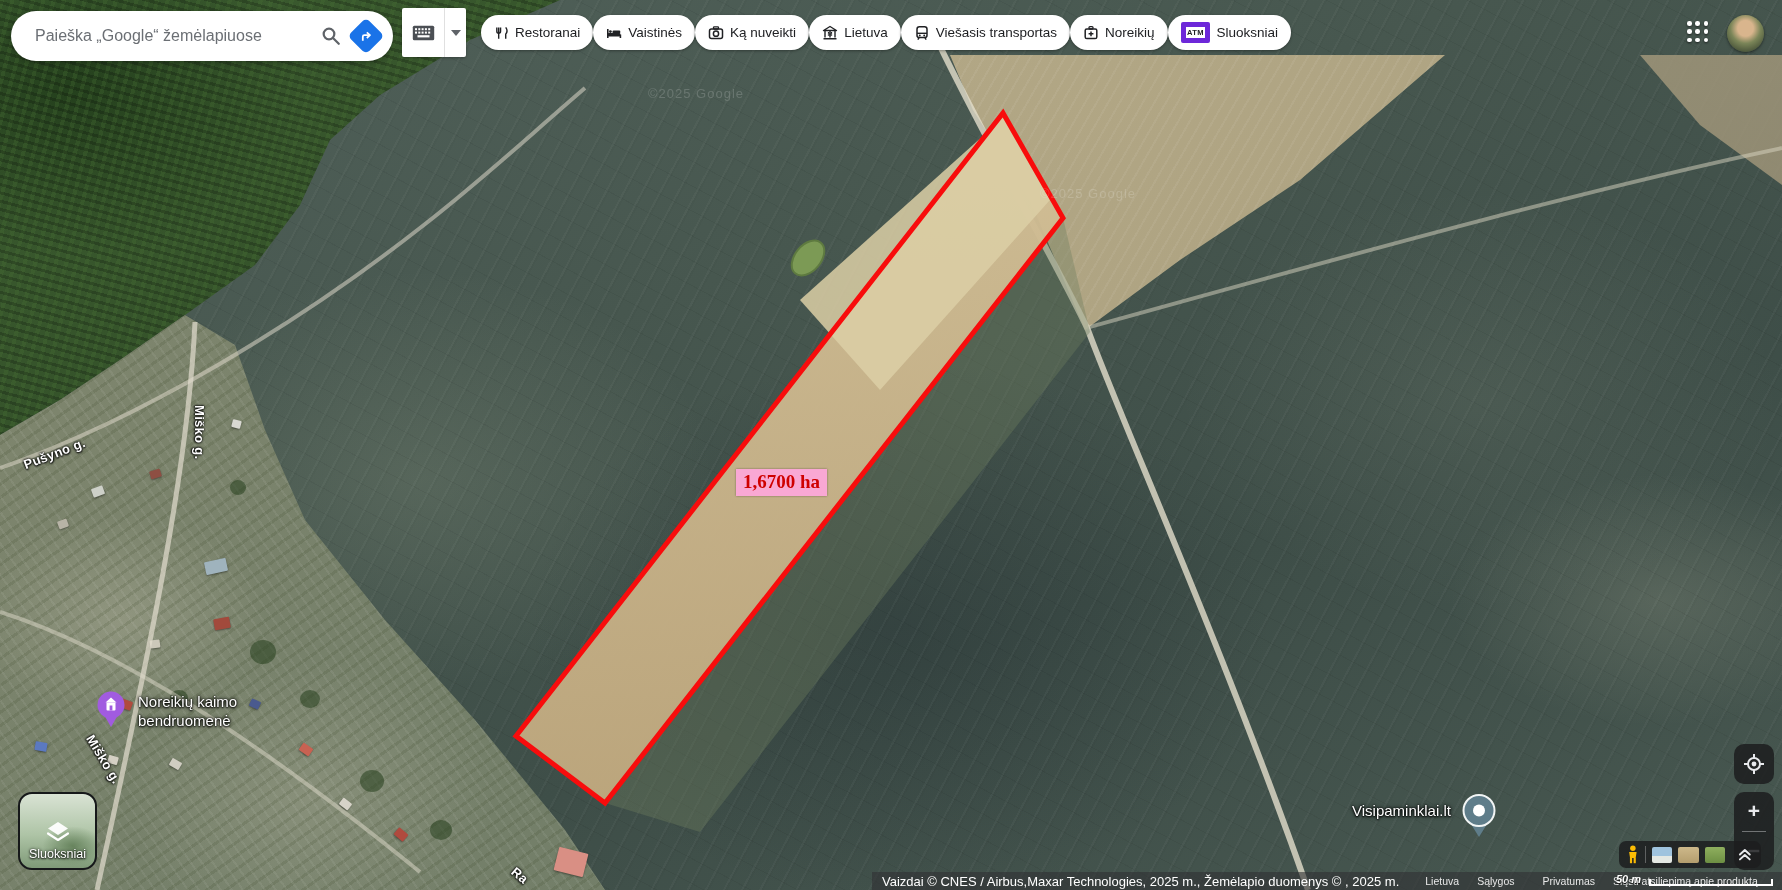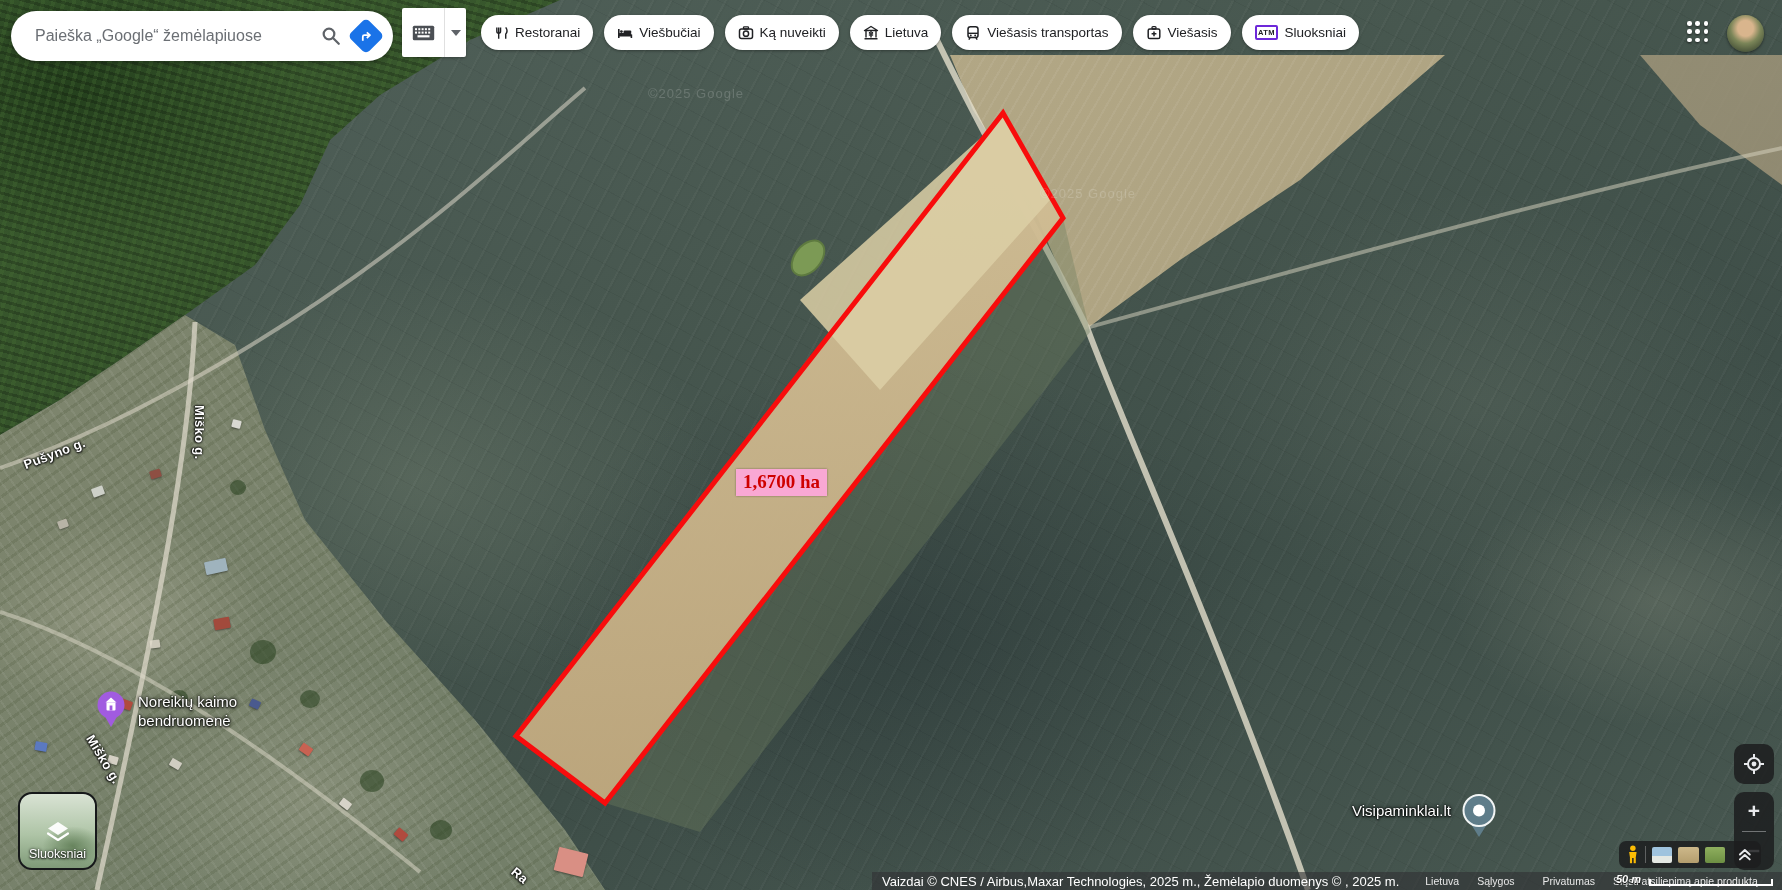--- a/index.html
+++ b/index.html
@@ -56,25 +56,25 @@
   .search-ph{flex:1;padding-left:24px;font-size:16px;color:#6b6f74;}
   .sb-ico{width:44px;display:flex;justify-content:center;align-items:center;cursor:pointer;}
   .dir-diamond{width:26px;height:26px;background:#1a73e8;border-radius:5px;transform:rotate(45deg);
     display:flex;align-items:center;justify-content:center;margin-right:14px;cursor:pointer;}
   .dir-diamond svg{transform:rotate(-45deg);}
   .kbd-btn{left:402px;top:8px;width:64px;height:49px;background:#fff;border-radius:2px;z-index:10;
     box-shadow:0 1px 3px rgba(0,0,0,0.3);display:flex;align-items:center;}
   .kbd-left{width:42px;height:100%;display:flex;align-items:center;justify-content:center;border-right:1px solid #e0e0e0;cursor:pointer;}
   .kbd-right{flex:1;display:flex;align-items:center;justify-content:center;cursor:pointer;}
   .caret-down{width:0;height:0;border-left:5px solid transparent;border-right:5px solid transparent;border-top:6px solid #5f6368;}
-  .chips{left:481px;top:15px;display:flex;gap:11px;z-index:10;text-align:center;}
+  .chips{left:481px;top:15px;display:flex;z-index:10;text-align:center;}
   .chip{height:35px;background:#fff;border-radius:18px;display:flex;align-items:center;gap:6px;
     padding:0 13px;box-shadow:0 1px 3px rgba(0,0,0,0.35);cursor:pointer;white-space:nowrap;}
   .chip-label{font-size:13.5px;font-weight:500;color:#202124;}
-  .atm-txt{font-size:7.5px;font-weight:800;color:#202124;letter-spacing:.4px;border:2px solid #6d28d9;border-radius:2px;padding:1px 1.5px;}
+  .atm-txt{font-size:7.5px;font-weight:800;color:#202124;letter-spacing:.4px;border:5px solid #6d28d9;border-radius:2px;padding:1px 1.5px;}
   .apps-grid{left:1687px;top:21px;width:22px;height:22px;display:grid;grid-template-columns:repeat(3,1fr);gap:3px;z-index:10;cursor:pointer;
     filter:drop-shadow(0 1px 1px rgba(0,0,0,.6));}
   .apps-grid i{width:4.5px;height:4.5px;border-radius:50%;background:#fff;}
   .avatar{left:1727px;top:15px;width:37px;height:37px;border-radius:50%;z-index:10;cursor:pointer;
     box-shadow:0 1px 3px rgba(0,0,0,.5);
     background:radial-gradient(circle at 50% 36%,#d9b58d 0 26%,#7b8558 50%,#49543a 80%,#323c28 100%);}
   
   .layers-card{left:18px;top:792px;width:79px;height:78px;border-radius:14px;z-index:10;cursor:pointer;
     border:2.5px solid #16181a;box-sizing:border-box;
     background:
@@ -246,21 +246,21 @@
       <span class="chip-label">Restoranai</span>
     </div>
     <div class="chip">
       <svg width="16" height="16" viewBox="0 0 16 16">
         <path d="M1.8 4v9" stroke="#202124" stroke-width="1.6"></path>
         <rect x="1.8" y="8" width="12.6" height="3.4" rx="1" fill="#202124"></rect>
         <circle cx="4.4" cy="6.6" r="1.4" fill="#202124"></circle>
         <rect x="6.4" y="5.6" width="8" height="2.6" rx="1.3" fill="#202124"></rect>
         <path d="M14.4 9.5v3.5" stroke="#202124" stroke-width="1.6"></path>
       </svg>
-      <span class="chip-label">Viešbučiai</span>
+      <span class="chip-label">Vaistinės</span>
     </div>
     <div class="chip">
       <svg width="16" height="16" viewBox="0 0 16 16">
         <rect x="1.5" y="4" width="13" height="9.5" rx="2" stroke="#202124" stroke-width="1.5" fill="none"></rect>
         <rect x="5.5" y="1.8" width="5" height="2.2" rx="0.8" stroke="#202124" stroke-width="1.3" fill="none"></rect>
         <circle cx="8" cy="8.7" r="2.6" stroke="#202124" stroke-width="1.5" fill="none"></circle>
       </svg>
       <span class="chip-label">Ką nuveikti</span>
     </div>
     <div class="chip">
@@ -280,21 +280,21 @@
         <path d="M5 12.8 L3.8 14.6 M11 12.8 L12.2 14.6" stroke="#202124" stroke-width="1.4"></path>
       </svg>
       <span class="chip-label">Viešasis transportas</span>
     </div>
     <div class="chip">
       <svg width="16" height="16" viewBox="0 0 16 16">
         <rect x="2.2" y="4" width="11.6" height="9.6" rx="1.6" stroke="#202124" stroke-width="1.5" fill="none"></rect>
         <rect x="6" y="1.6" width="4" height="2.4" rx="1" stroke="#202124" stroke-width="1.3" fill="none"></rect>
         <path d="M8 6.4v4.8 M5.6 8.8h4.8" stroke="#202124" stroke-width="1.5"></path>
       </svg>
-      <span class="chip-label">Viešasis</span>
+      <span class="chip-label">Noreikių</span>
     </div>
     <div class="chip">
       <span class="atm-txt">ATM</span>
       <span class="chip-label">Sluoksniai</span>
     </div>
   </div>
 
   <div class="abs apps-grid">
     <i></i>
       <i></i>

